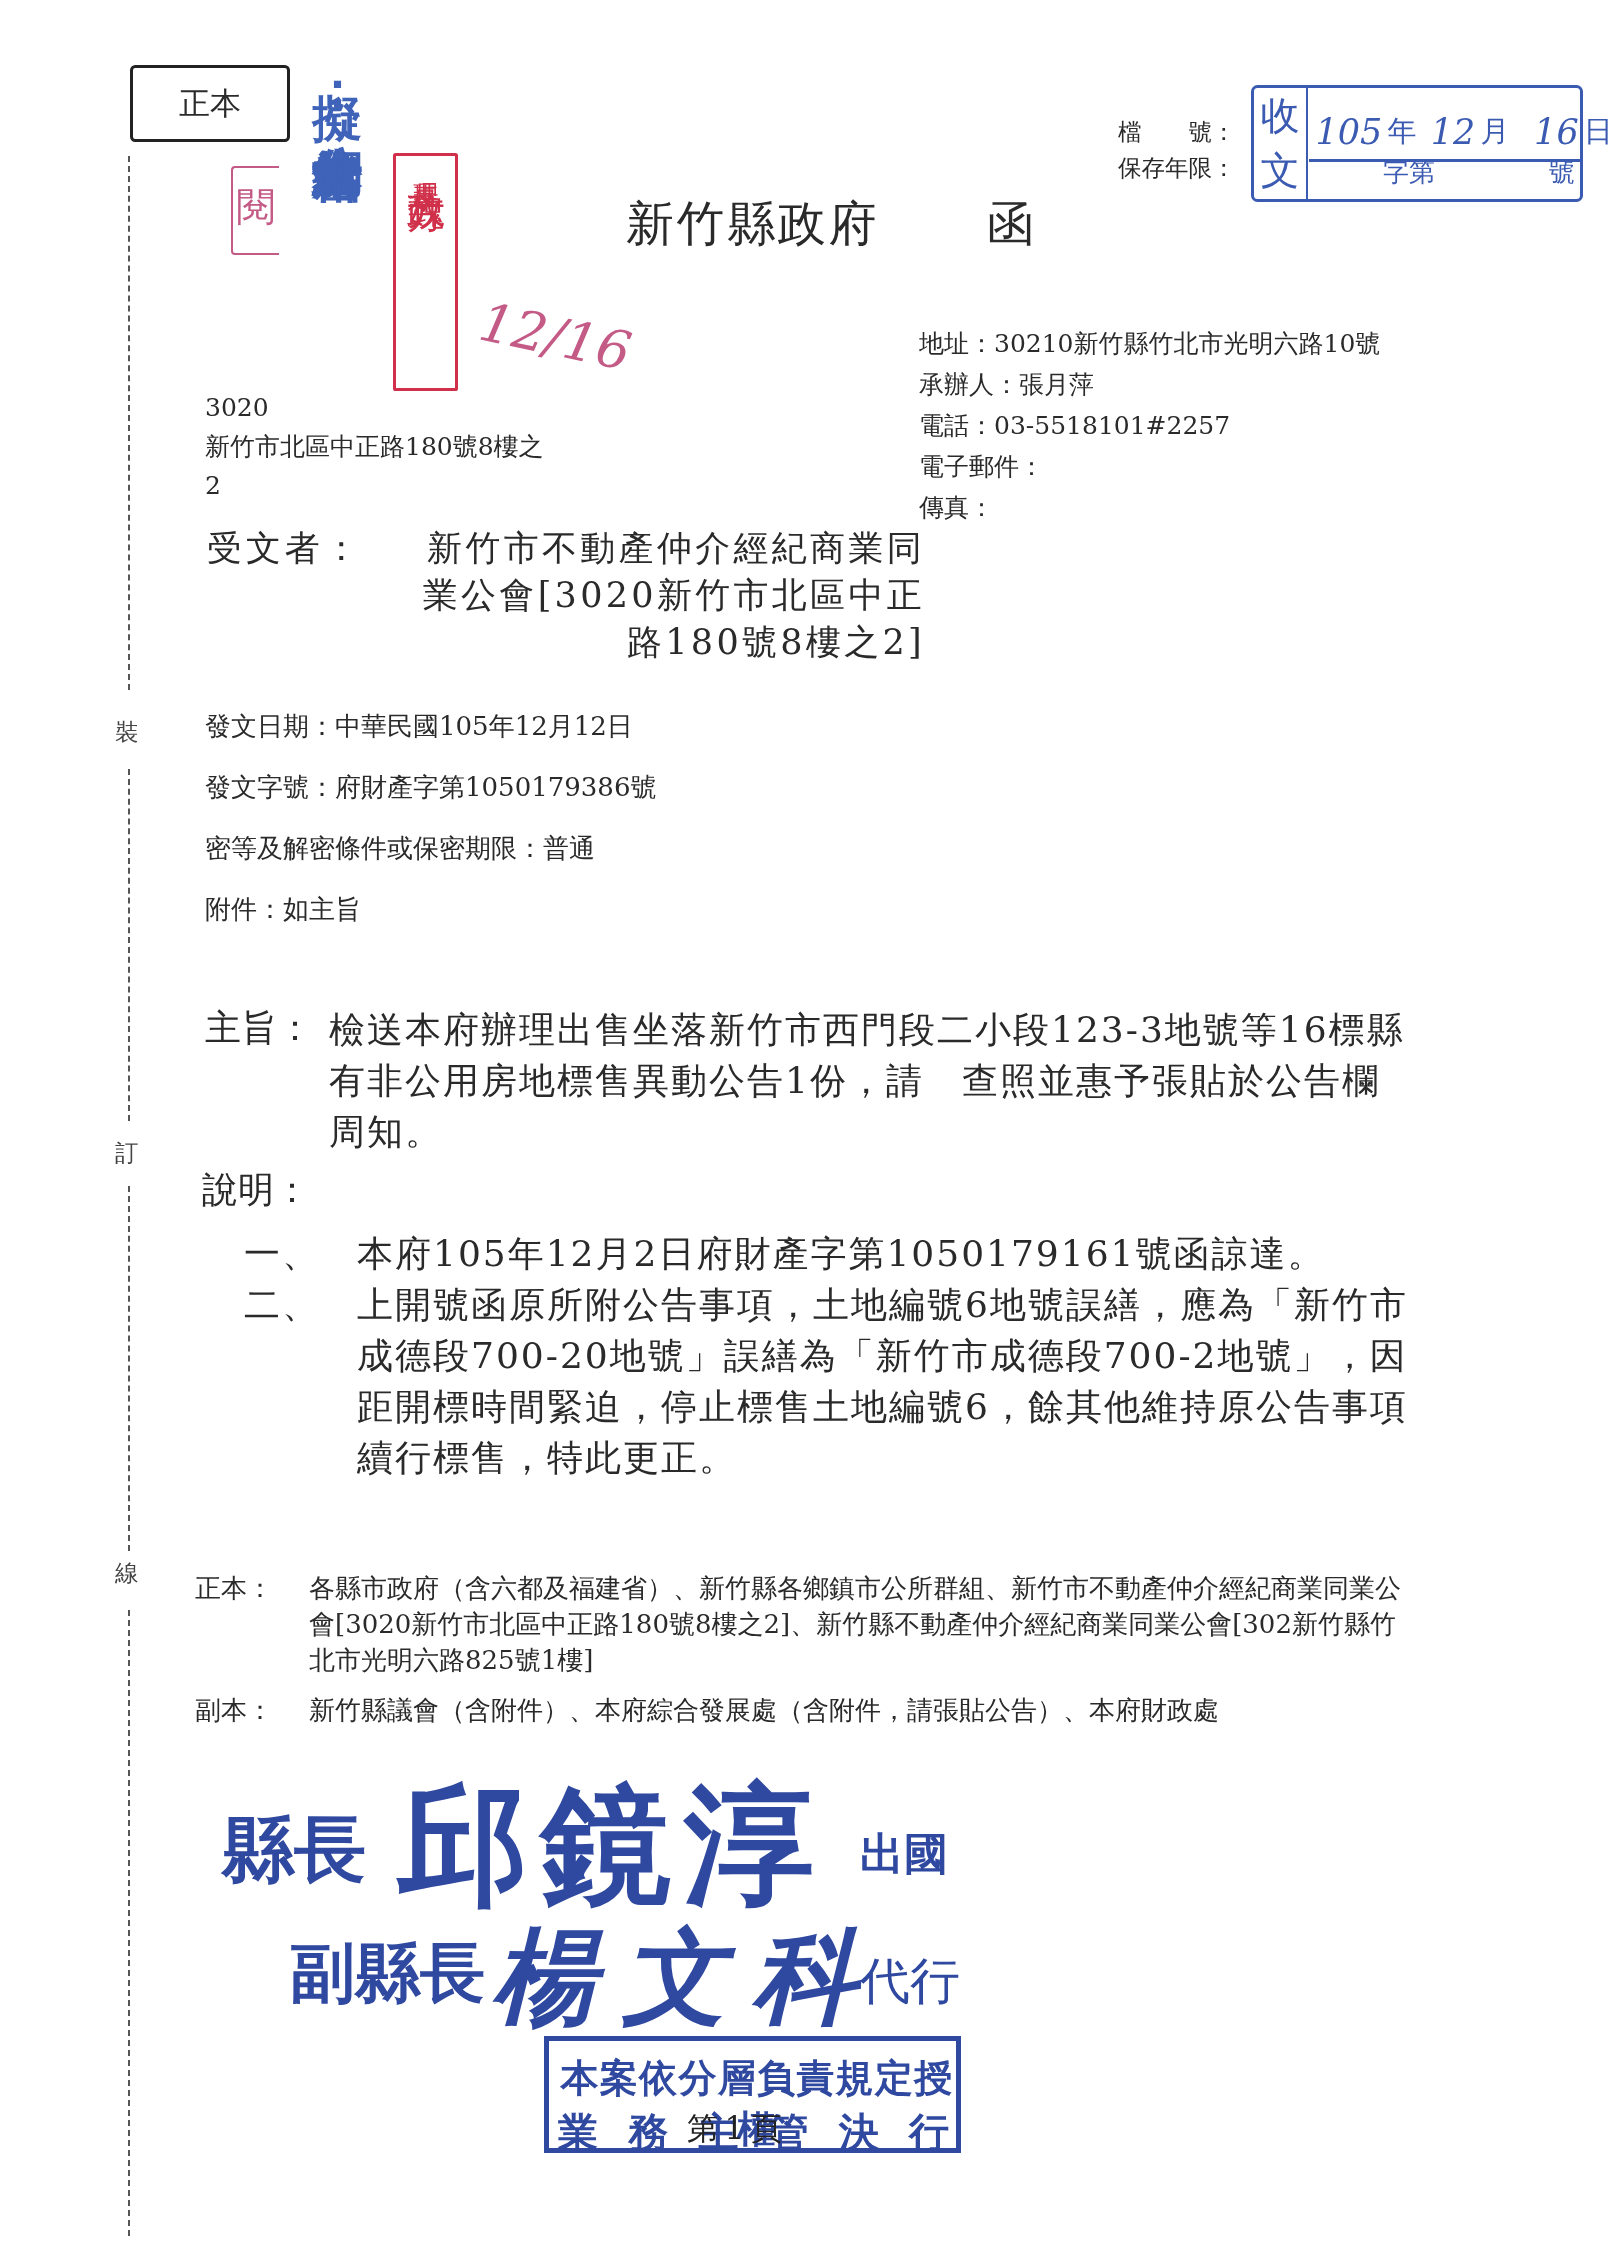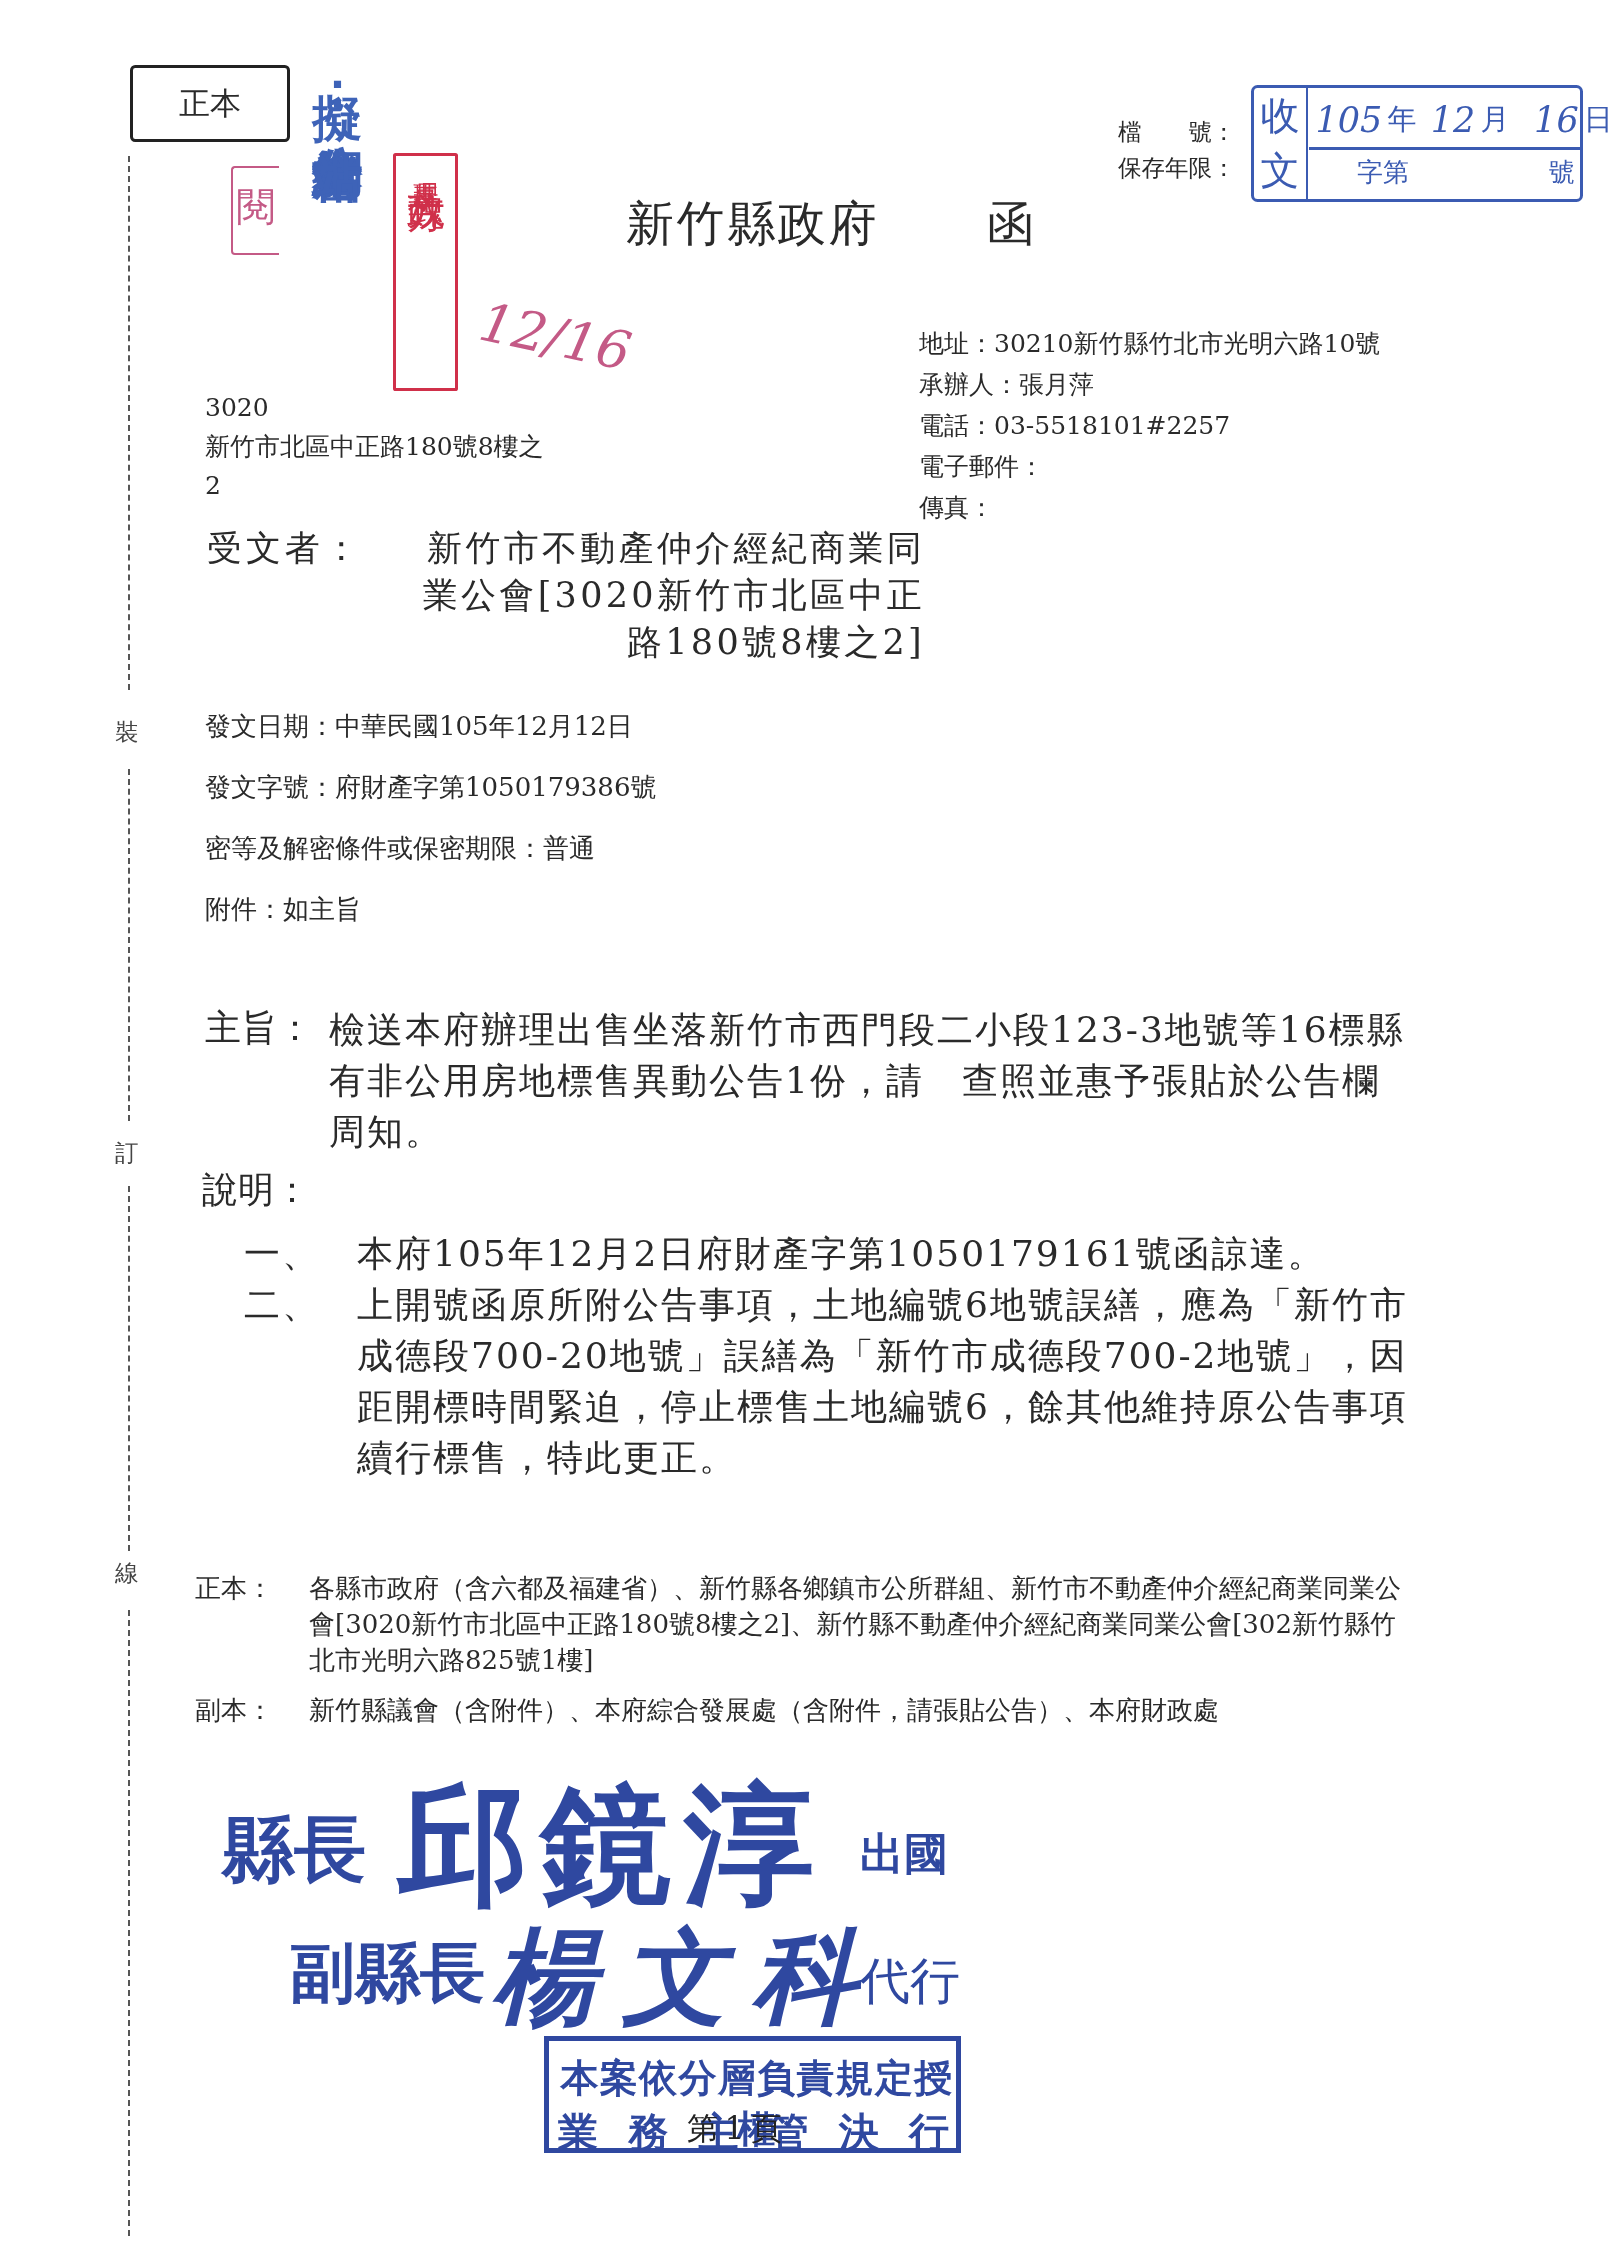--- a/index.html
+++ b/index.html
@@ -30,21 +30,21 @@
 
   
   .title { left:626px; top:192px; font-size:48px; letter-spacing:2.6px; }
 
   
   .file-labels { left:1118px; top:114px; font-size:23.5px; line-height:36px; text-align:justify; }
   .recv-stamp { left:1251px; top:85px; width:332px; height:117px; border:3.9px solid #3b5bb2; border-radius:6.5px;
                 box-sizing:border-box; color:#3b5bb2; }
   .recv-stamp .col { position:absolute; left:0; top:0; width:52px; height:100%; border-right:2.6px solid #3b5bb2;
                      display:flex; flex-direction:column; justify-content:space-around; align-items:center; font-size:39px; }
-  .recv-stamp .row1 { position:absolute; left:55px; right:0; top:4px; height:55px; border-bottom:3.3px solid #3b5bb2;
+  .recv-stamp .row1 { position:absolute; left:55px; right:0; top:16px; height:55px; border-bottom:3.3px solid #3b5bb2;
                       display:flex; align-items:center; padding-left:6.5px; font-size:35px; font-style:italic; gap:5.2px; }
   .recv-stamp .row1 .u { font-style:normal; font-size:29px; }
   .recv-stamp .row2 { position:absolute; left:55px; right:0; top:57px; bottom:0; font-size:26px;
                       display:flex; align-items:center; }
 
   
   .sender { left:919px; top:323px; font-size:25px; line-height:41px; }
 
   
   .addr { left:205px; top:388px; font-size:25px; line-height:39px; }
@@ -129,21 +129,21 @@
   </div>
   <div class="row1">
     <span>105</span>
     <span class="u">年</span>
     <span style="margin-left:9px;">12</span>
     <span class="u">月</span>
     <span style="margin-left:19.5px;">16</span>
     <span class="u">日</span>
   </div>
   <div class="row2">
-    <span style="margin-left:48px;">字第</span>
+    <span style="margin-left:74px;">字第</span>
     <span style="margin-left:auto;margin-right:5.2px;">號</span>
   </div>
 </div>
 
 <div class="abs sender">
   <div>地址：30210新竹縣竹北市光明六路10號</div>
   <div>承辦人：張月萍</div>
   <div>電話：03-5518101#2257</div>
   <div>電子郵件：</div>
   <div>傳真：</div>

